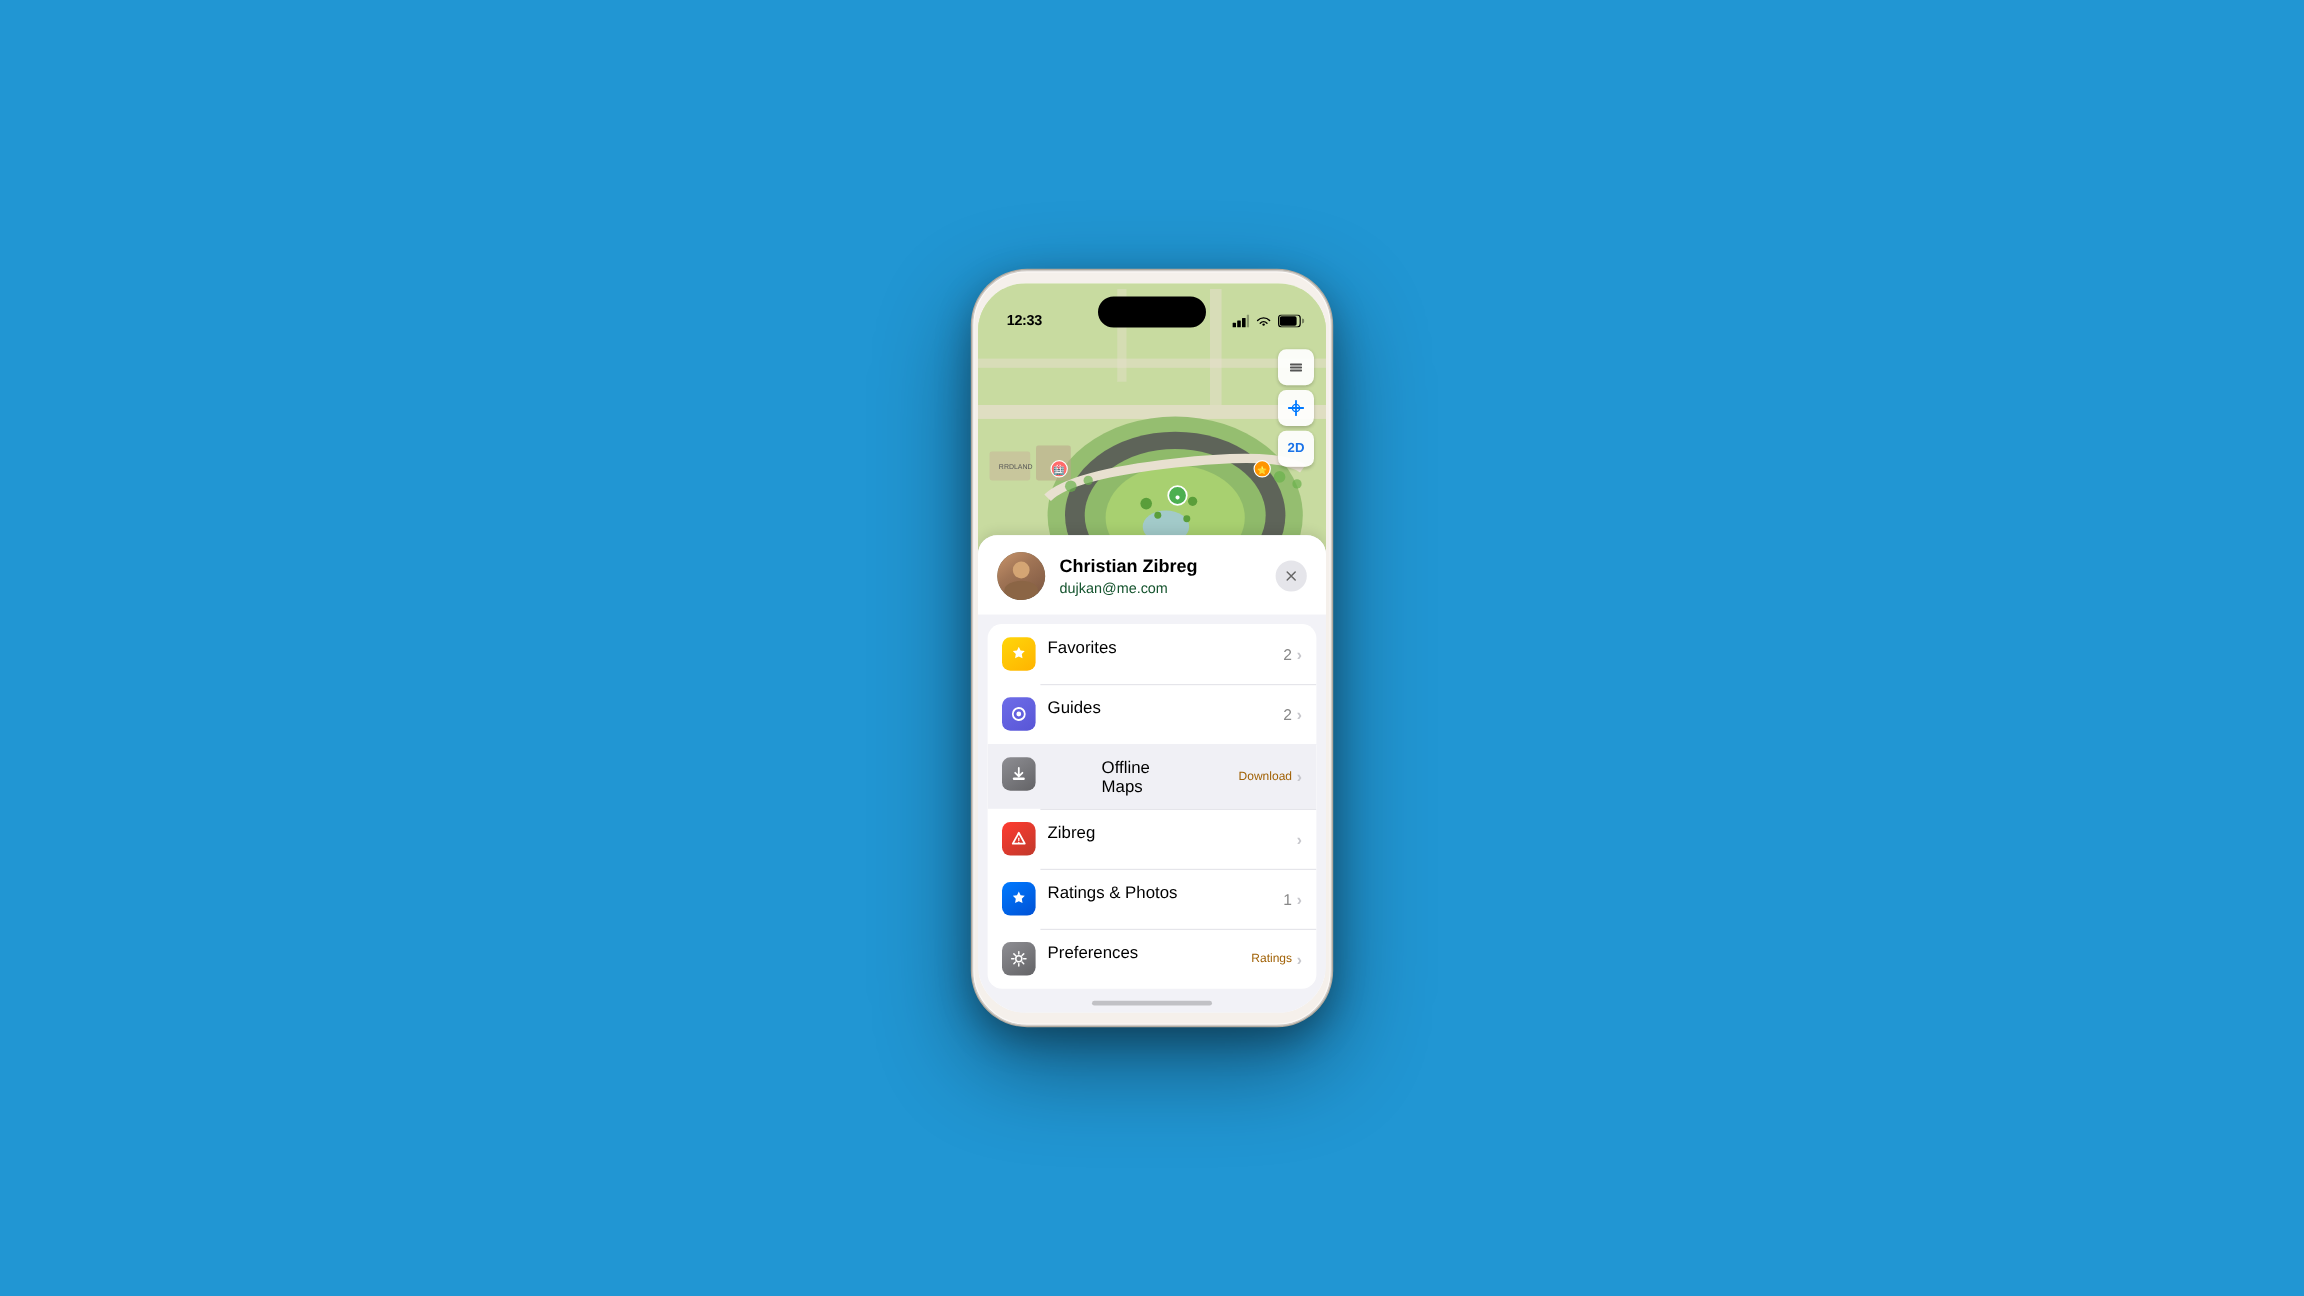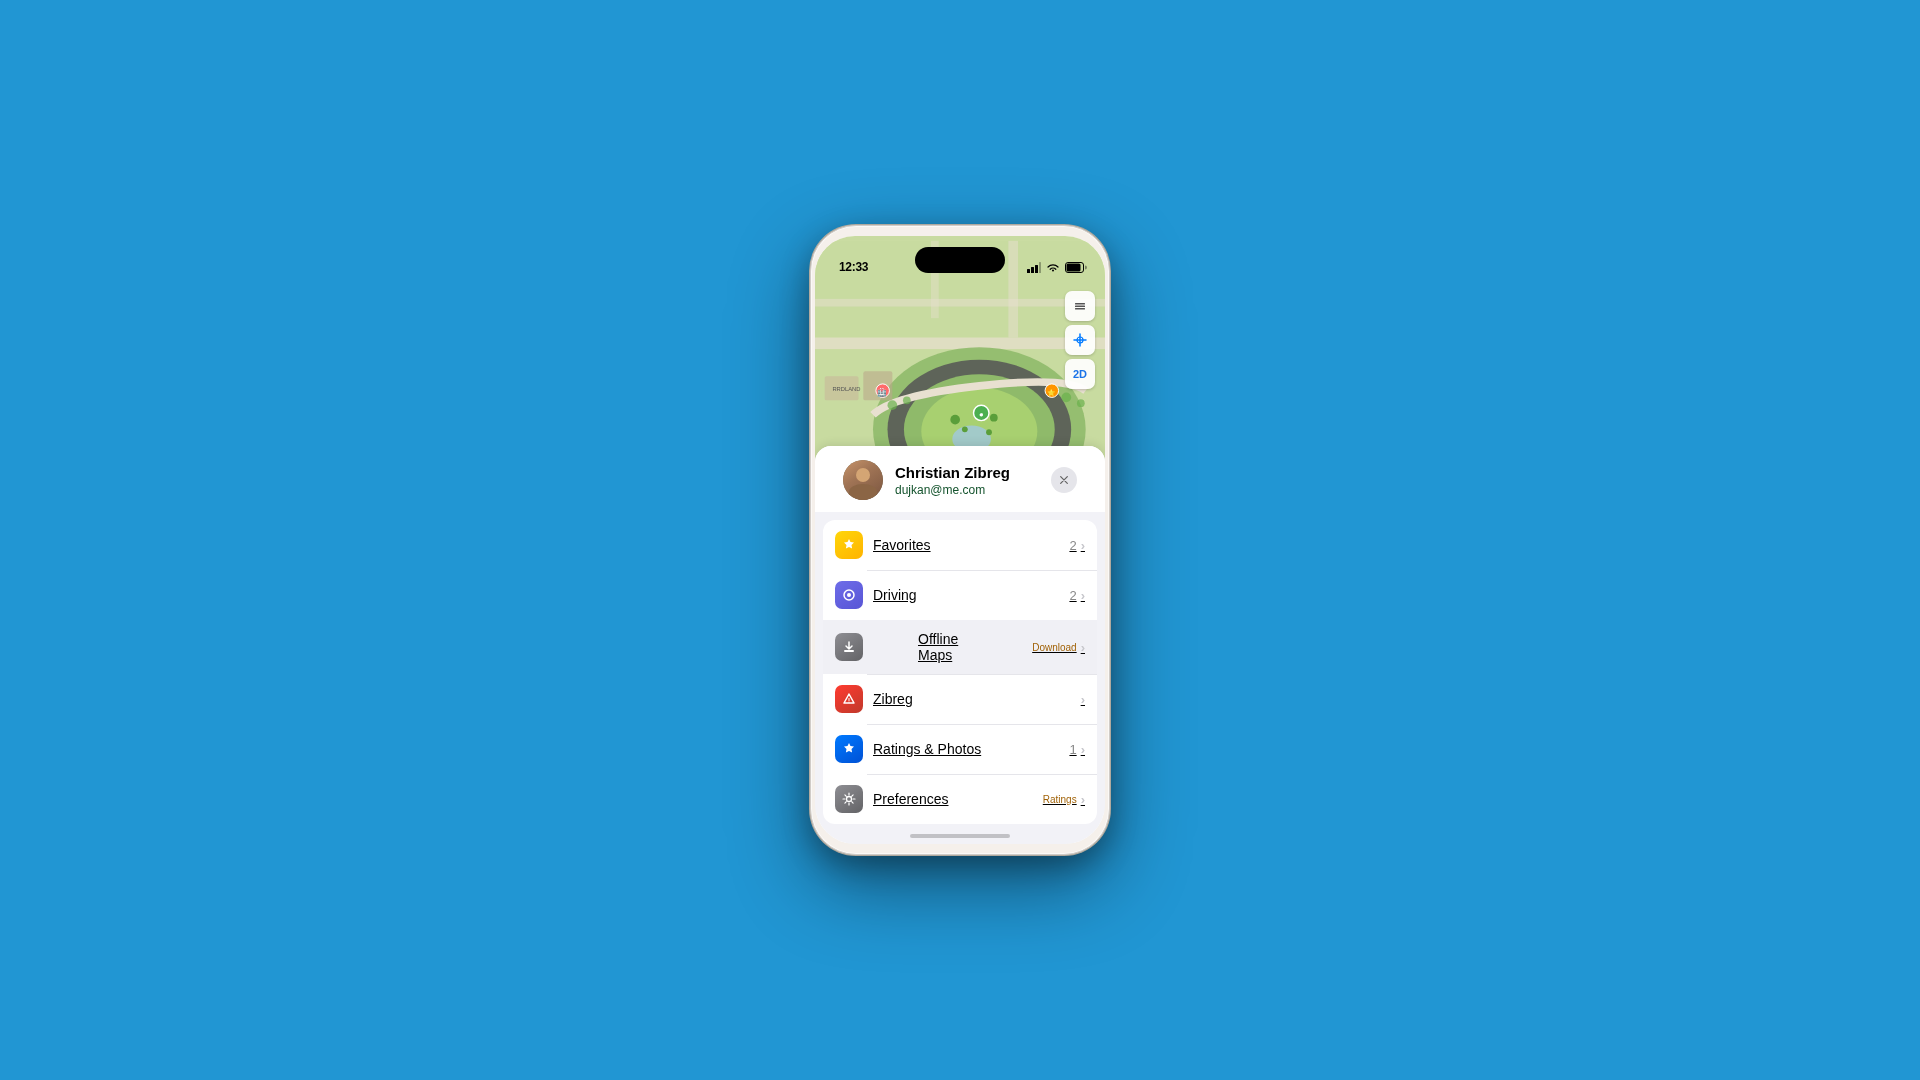--- a/index.html
+++ b/index.html
@@ -150,21 +150,21 @@
       right: 0;
       background: #f2f2f7;
       border-radius: 16px 16px 0 0;
       padding-bottom: 20px;
       box-shadow: 0 -2px 10px rgba(0,0,0,0.1);
     }
 
     
     .profile-header {
       background: #fff;
-      padding: 14px 28px 12px;
+      padding: 14px 16px 12px;
       display: flex;
       align-items: center;
       border-radius: 16px 16px 0 0;
       position: relative;
     }
 
     .avatar {
       width: 40px;
       height: 40px;
       border-radius: 50%;
@@ -250,25 +250,23 @@
       background: #fff;
       margin-top: 8px;
       border-radius: 12px;
       overflow: hidden;
       margin-left: 8px;
       margin-right: 8px;
     }
 
     .menu-item {
       display: flex;
-      align-items: center;
       padding: 11px 12px;
       position: relative;
       cursor: pointer;
-      text-decoration: underline;
     }
 
     .menu-item:not(:last-child)::after {
       content: '';
       position: absolute;
       bottom: 0;
       left: 44px;
       right: 0;
       height: 0.5px;
       background: #e5e5ea;
@@ -535,21 +533,21 @@
             </div>
           </div>
 
           <div class="menu-item">
             <div class="menu-icon icon-guides">
               <svg width="14" height="14" viewBox="0 0 14 14">
                   <circle cx="7" cy="7" r="5" stroke="white" stroke-width="1.5" fill="none"></circle>
                   <circle cx="7" cy="7" r="2" fill="white"></circle>
                 </svg>
             </div>
-            <span class="menu-label">Driving</span>
+            <span class="menu-label">Guides</span>
             <div class="menu-right">
               <span class="menu-badge">2</span>
               <span class="chevron">›</span>
             </div>
           </div>
 
           <div class="menu-item highlighted">
             <div class="menu-icon icon-offline">
               <svg width="14" height="14" viewBox="0 0 14 14">
                   <path d="M7 2v7M4 6l3 3 3-3" stroke="white" stroke-width="1.5" stroke-linecap="round" fill="none"></path>

